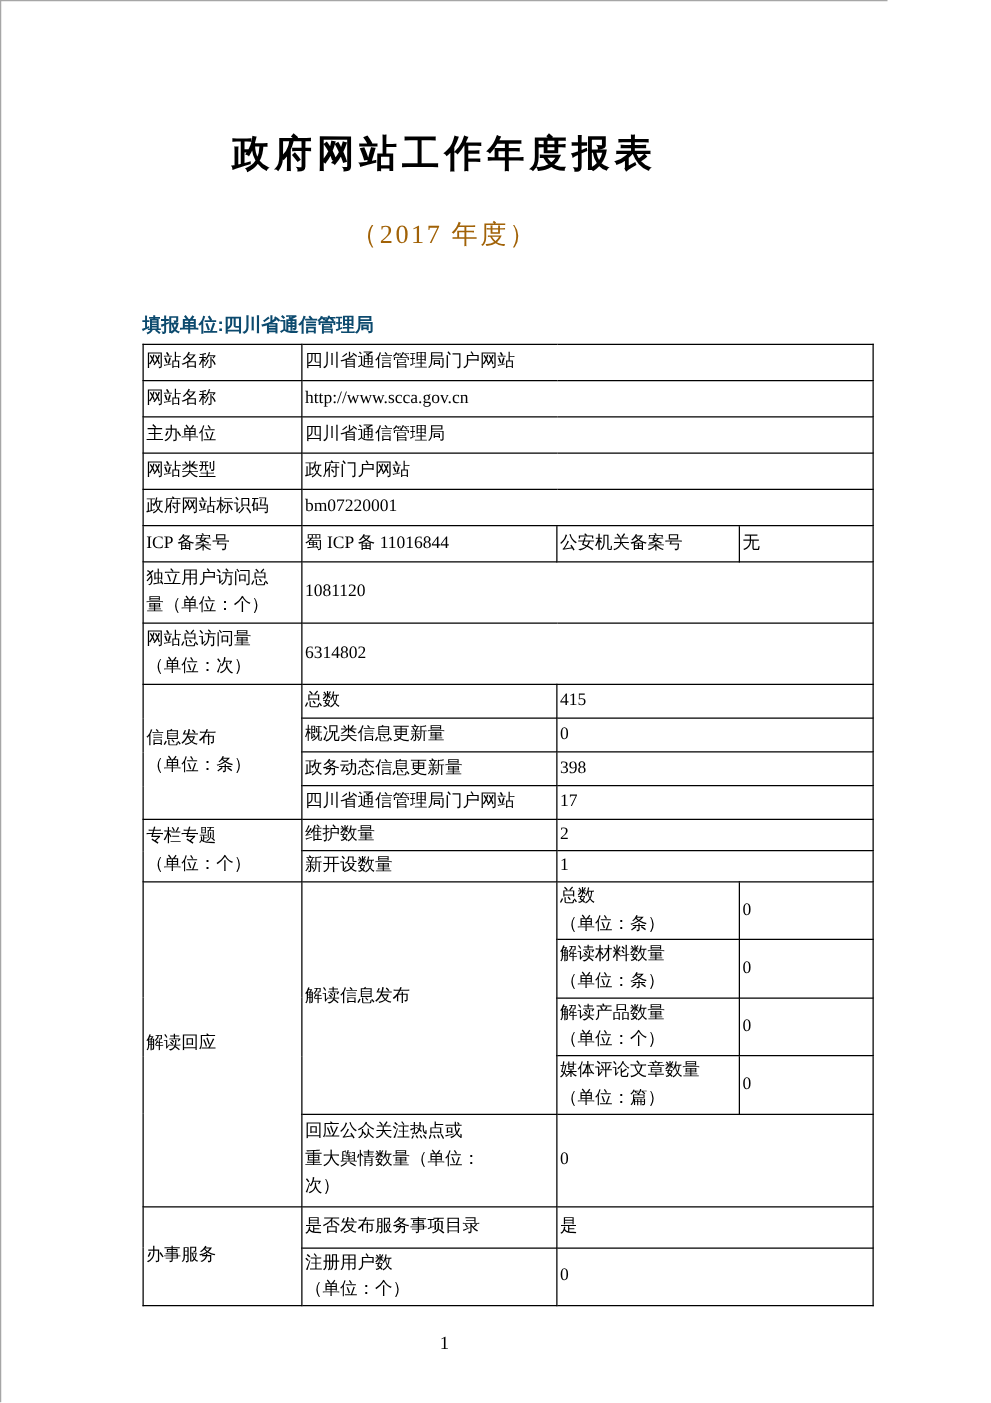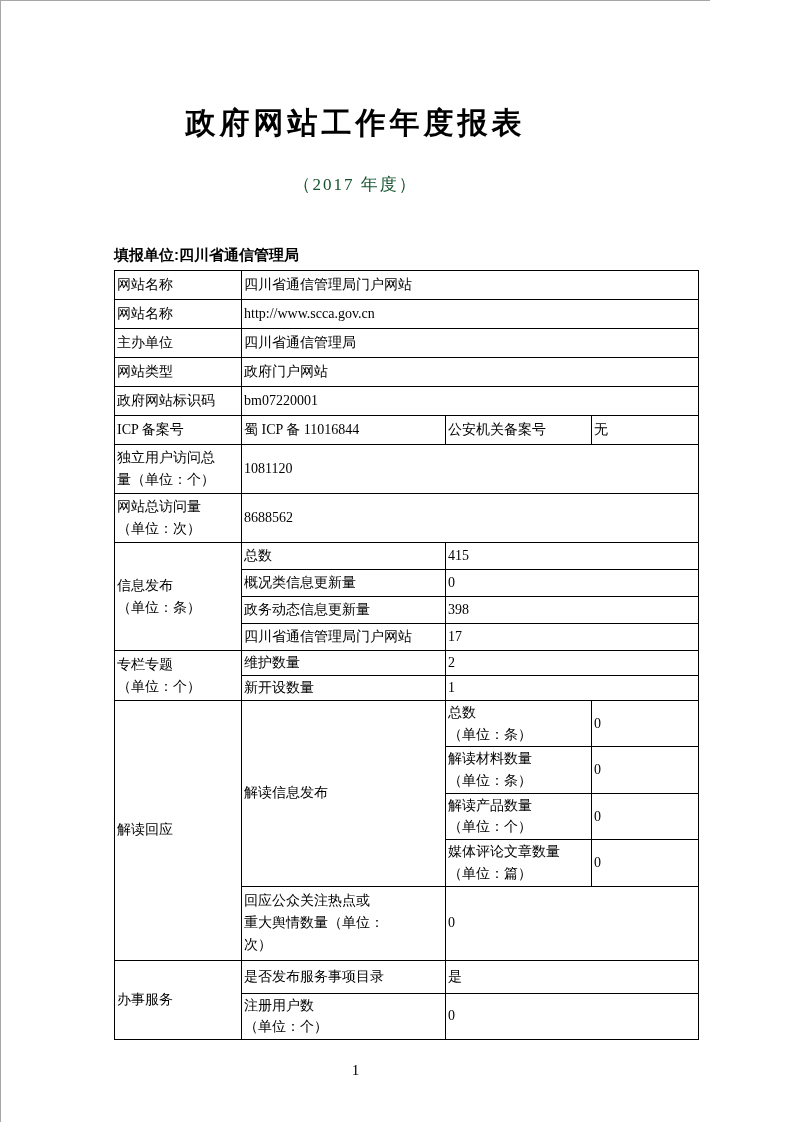--- a/index.html
+++ b/index.html
@@ -20,30 +20,30 @@
     text-align: center;
     font-family: "Liberation Sans", "DejaVu Sans", sans-serif;
     font-weight: bold;
     font-size: 30px;
     letter-spacing: 4px;
     color: #000000;
   }
   .doc-subtitle {
     margin-top: 29px;
     text-align: center;
-    font-size: 17px;
+    font-size: 21px;
     letter-spacing: 2px;
-    color: #14532d;
+    color: #a16207;
   }
   .report-unit {
     margin: 50px 0 5px 113px;
     font-family: "Liberation Sans", "DejaVu Sans", sans-serif;
     font-weight: bold;
     font-size: 15px;
-    color: #000000;
+    color: #0c4a6e;
   }
   table.report {
     margin-left: 113px;
     width: 584px;
     border-collapse: collapse;
     table-layout: fixed;
   }
   table.report td {
     border: 1px solid #000000;
     text-align: left;
@@ -118,21 +118,21 @@
         <td>无</td>
       </tr>
       <tr class="r-visit">
         <td>独立用户访问总
 量（单位：个）</td>
         <td colspan="3">1081120</td>
       </tr>
       <tr class="r-visit">
         <td>网站总访问量
 （单位：次）</td>
-        <td colspan="3">8688562</td>
+        <td colspan="3">6314802</td>
       </tr>
 
       <tr class="r-info">
         <td rowspan="4">信息发布
 （单位：条）</td>
         <td>总数</td>
         <td colspan="2">415</td>
       </tr>
       <tr class="r-info">
         <td>概况类信息更新量</td>

